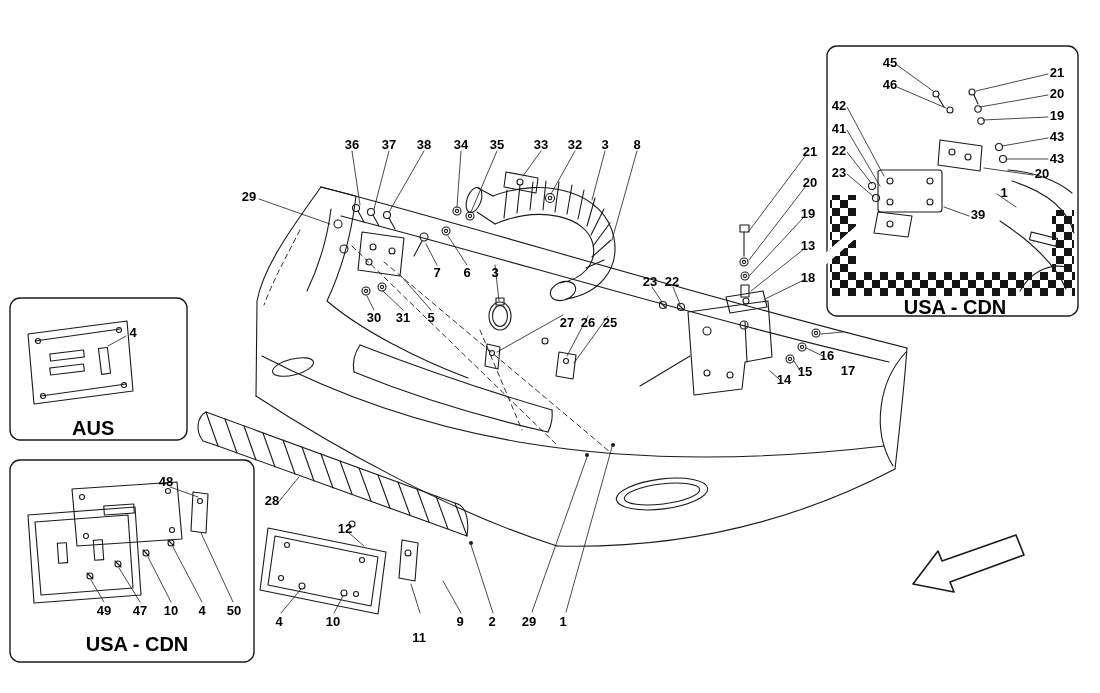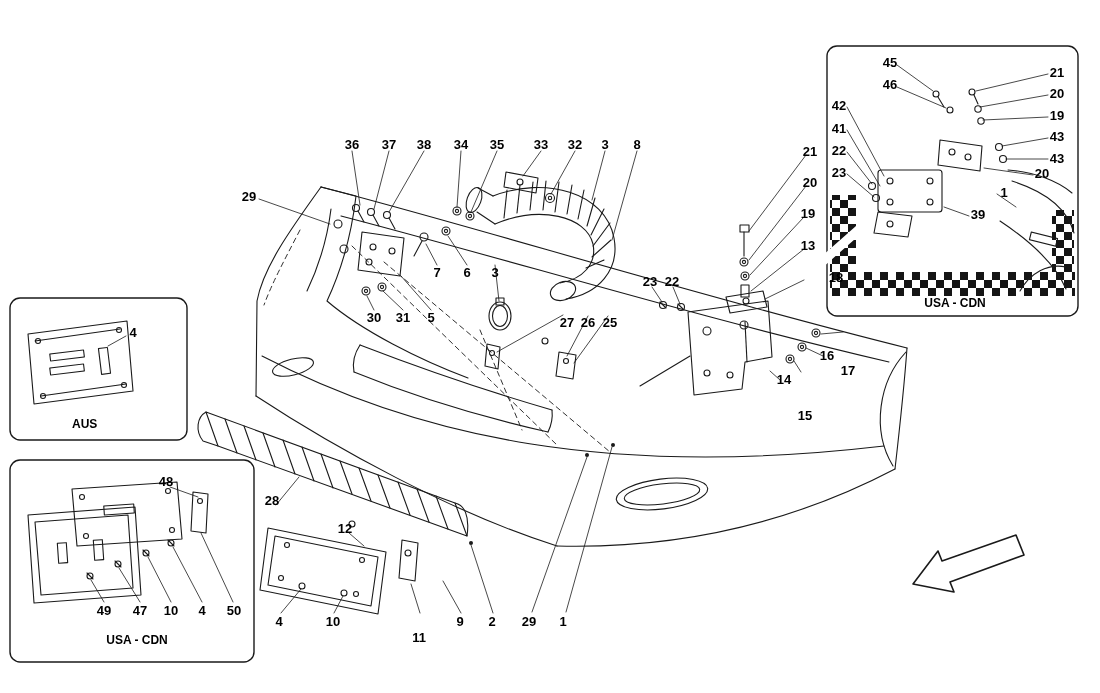--- a/index.html
+++ b/index.html
@@ -6,21 +6,21 @@
   html,body{background:#fff}
   body{width:1100px;height:693px;overflow:hidden;font-family:"Liberation Sans",sans-serif}
   .stage{position:relative;width:1100px;height:693px;background:#fff}
   .stage>svg{position:absolute;left:0;top:0}
   .wm1{position:absolute;left:72px;top:240px;font-family:"Liberation Serif",serif;
        font-size:150px;letter-spacing:4px;color:#d98f8f;opacity:.5;pointer-events:none;white-space:nowrap}
   .wm2{position:absolute;left:185px;top:398px;font-size:46px;letter-spacing:38px;word-spacing:30px;
        color:#8f8f8f;opacity:.5;pointer-events:none;white-space:nowrap}
   .layer{position:absolute;left:0;top:0;width:1100px;height:693px;pointer-events:none}
   .callout{position:absolute;transform:translate(-50%,-50%);font-weight:700;font-size:13px;color:#000;white-space:nowrap}
-  .inset-label{position:absolute;font-weight:700;font-size:12px;color:#000;white-space:nowrap}
+  .inset-label{position:absolute;font-weight:700;font-size:20px;color:#000;white-space:nowrap}
   .lbl-center{transform:translateX(-50%)}
 </style>
 </head>
 <body>
 
 <div class="stage">
 
   <svg width="1100" height="693" viewBox="0 0 1100 693">
     <defs>
       <pattern id="chk" width="16" height="16" patternUnits="userSpaceOnUse">
@@ -361,24 +361,24 @@
       <span class="callout" style="left: 431px; top: 317px;">5</span>
       <span class="callout" style="left: 567px; top: 322px;">27</span>
       <span class="callout" style="left: 588px; top: 322px;">26</span>
       <span class="callout" style="left: 610px; top: 322px;">25</span>
       <span class="callout" style="left: 650px; top: 281px;">23</span>
       <span class="callout" style="left: 672px; top: 281px;">22</span>
       <span class="callout" style="left: 810px; top: 151px;">21</span>
       <span class="callout" style="left: 810px; top: 182px;">20</span>
       <span class="callout" style="left: 808px; top: 213px;">19</span>
       <span class="callout" style="left: 808px; top: 245px;">13</span>
-      <span class="callout" style="left: 836px; top: 277px;">18</span>
+      <span class="callout" style="left: 808px; top: 277px;">18</span>
       <span class="callout" style="left: 848px; top: 330px; margin-top: 40px;">17</span>
       <span class="callout" style="left: 827px; top: 355px;">16</span>
-      <span class="callout" style="left: 805px; top: 371px; margin-top: 44px;">15</span>
+      <span class="callout" style="left: 805px; top: 371px;">15</span>
       <span class="callout" style="left: 784px; top: 379px;">14</span>
       <span class="callout" style="left: 272px; top: 500px;">28</span>
       <span class="callout" style="left: 345px; top: 528px;">12</span>
       <span class="callout" style="left: 279px; top: 621px;">4</span>
       <span class="callout" style="left: 333px; top: 621px;">10</span>
       <span class="callout" style="left: 419px; top: 637px;">11</span>
       <span class="callout" style="left: 460px; top: 621px;">9</span>
       <span class="callout" style="left: 492px; top: 621px;">2</span>
       <span class="callout" style="left: 529px; top: 621px;">29</span>
       <span class="callout" style="left: 563px; top: 621px;">1</span>

